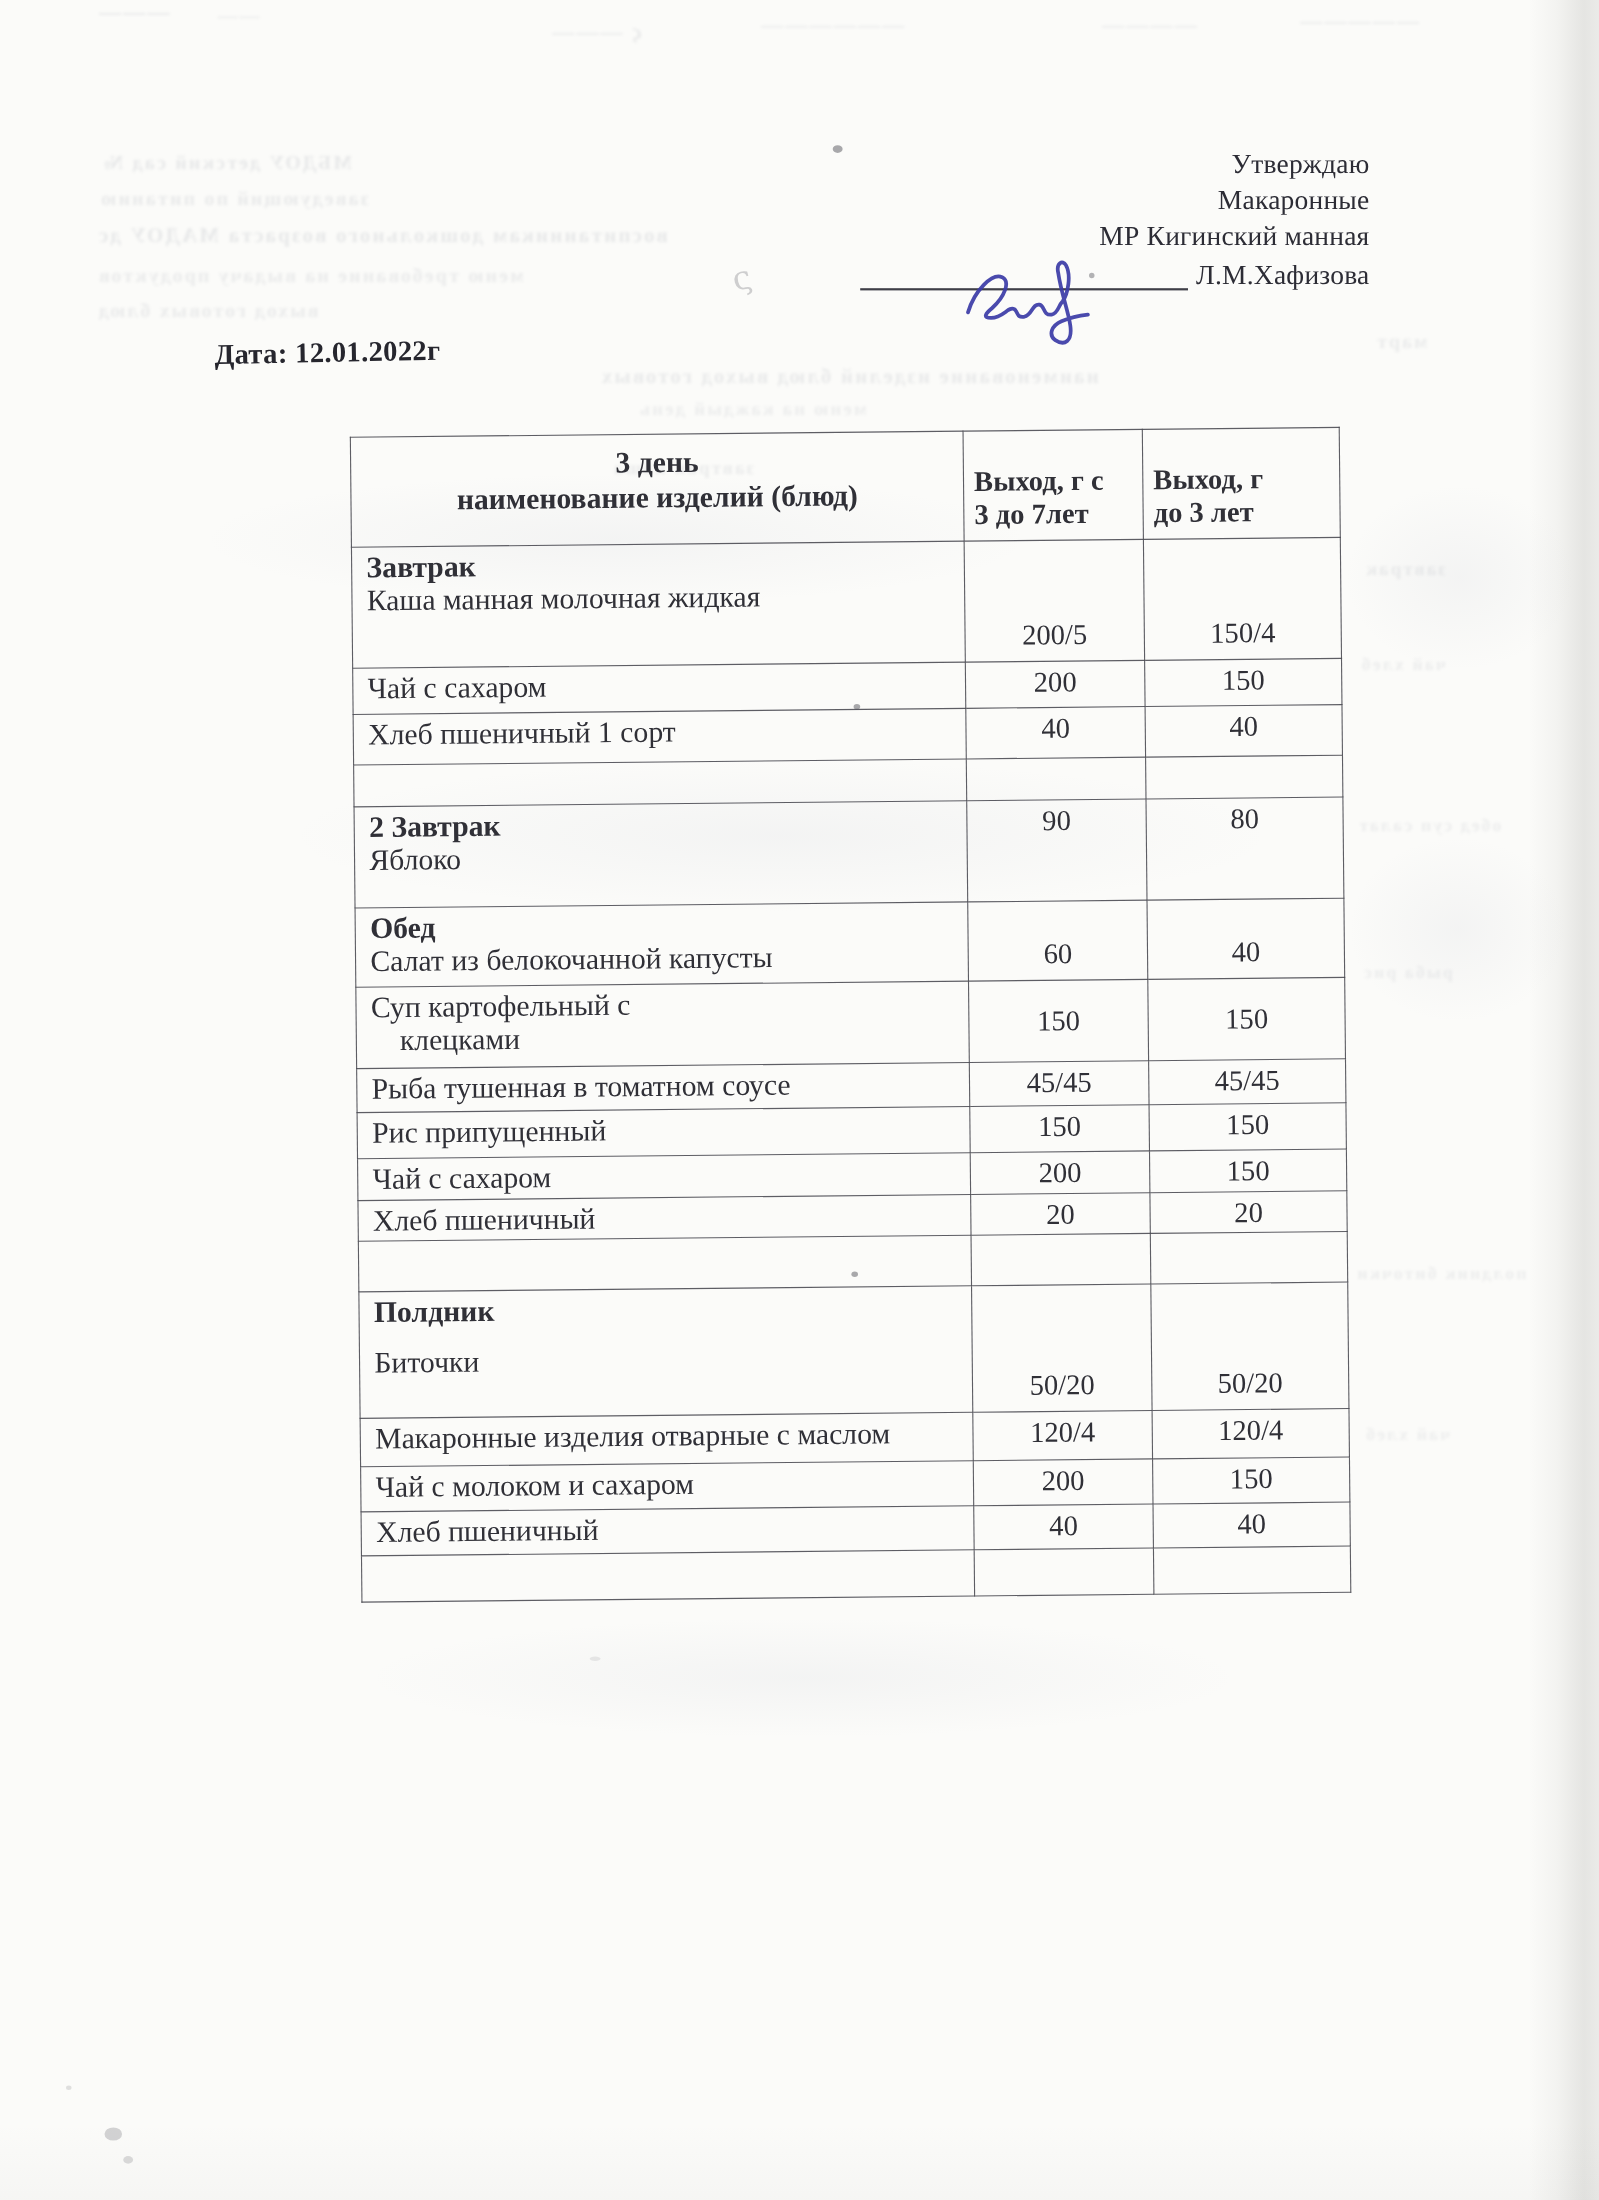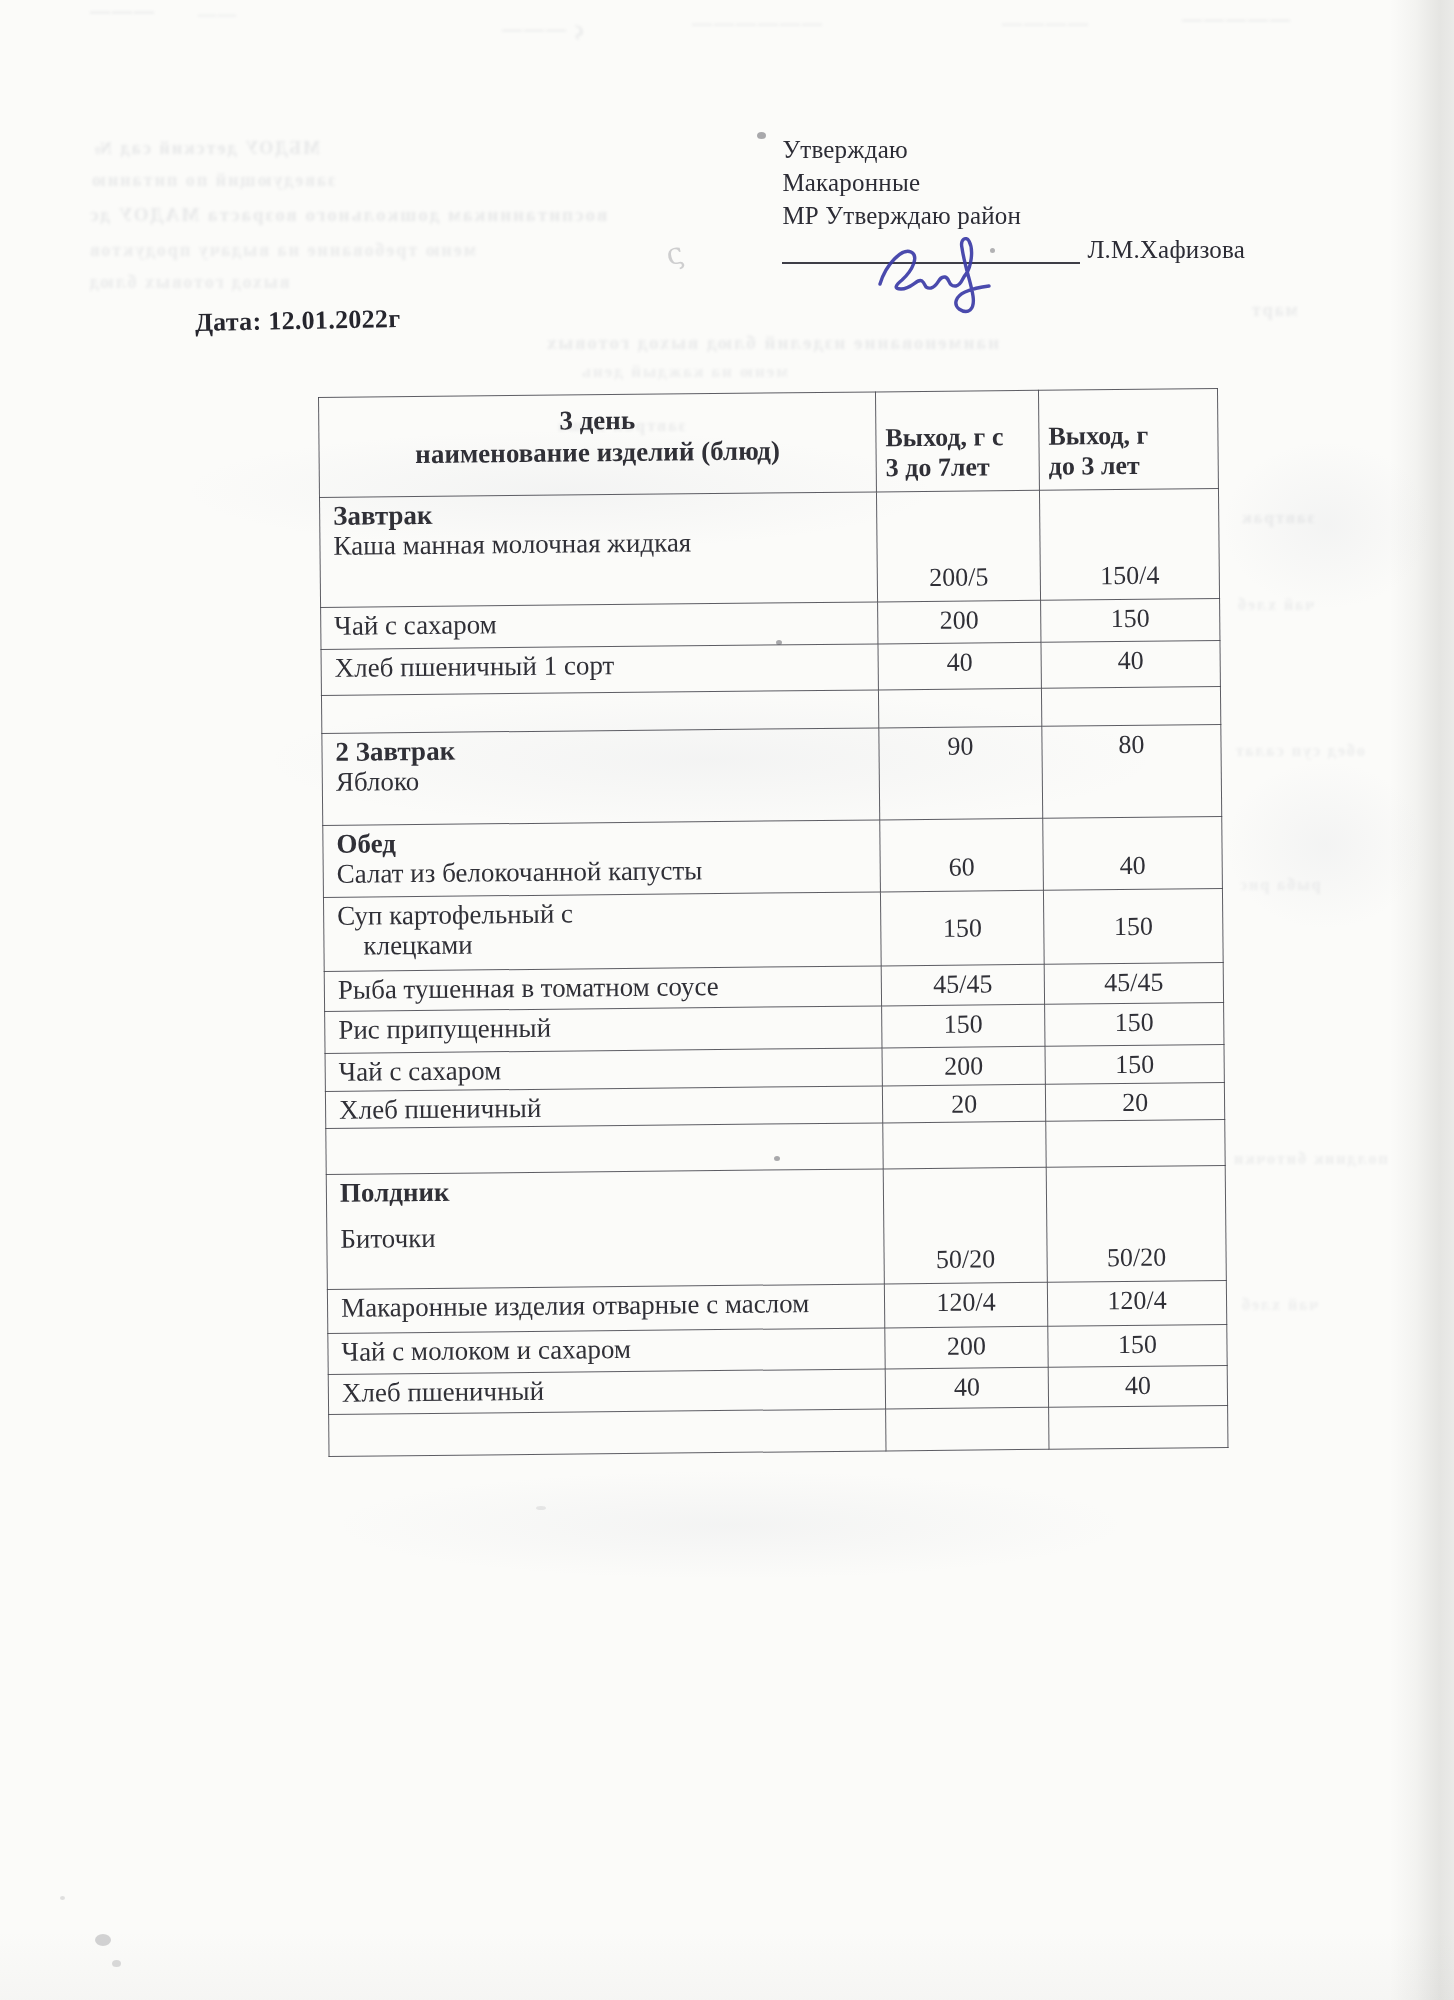--- a/index.html
+++ b/index.html
@@ -7,21 +7,21 @@
   .paper{position:relative;width:1454px;height:2000px;background:#fbfbf9;overflow:hidden;color:#2d2d36;}
 
   
   .shade-right{position:absolute;top:0;right:0;width:64px;height:100%;
     background:linear-gradient(to right, rgba(90,90,82,0) 0%, rgba(90,90,82,0.05) 40%, rgba(95,95,88,0.14) 78%, rgba(90,90,85,0.10) 100%);}
   .shade-bottom{position:absolute;left:0;bottom:0;width:100%;height:70px;
     background:linear-gradient(to bottom, rgba(80,80,75,0) 0%, rgba(80,80,75,0.03) 100%);}
   .mottle{position:absolute;background:radial-gradient(ellipse at center, rgba(165,170,185,0.09), rgba(165,170,185,0) 70%);}
 
   
-  .approval{position:absolute;top:133px;right:209px;font-size:25px;line-height:33px;color:#2c2c35;letter-spacing:0.2px;}
+  .approval{position:absolute;top:133px;right:209px;text-align:right;font-size:25px;line-height:33px;color:#2c2c35;letter-spacing:0.2px;}
   .sigline{display:inline-block;width:298px;border-bottom:2.5px solid #3e3e47;transform:translateY(6px);margin-right:7px;height:24px;}
   .signature-svg{position:absolute;left:868px;top:234px;}
 
   
   .date{position:absolute;left:195px;top:306px;font-size:26px;font-weight:bold;color:#26262e;transform:rotate(-1.1deg);letter-spacing:0.3px;}
 
   
   table.menu{position:absolute;left:318px;top:397px;width:899px;border-collapse:collapse;table-layout:fixed;
     transform:rotate(-0.57deg);transform-origin:0 0;font-size:27px;color:#303037;}
   table.menu td, table.menu th{border:1.4px solid rgba(75,75,83,0.9);overflow:hidden;}
@@ -85,21 +85,21 @@
       <span class="speck" style="left: 95px; top: 1934px; width: 16px; height: 12px; opacity: 0.22;"></span>
       <span class="speck" style="left: 112px; top: 1960px; width: 9px; height: 7px; opacity: 0.18;"></span>
       <span class="speck" style="left: 536px; top: 1506px; width: 10px; height: 4px; opacity: 0.1;"></span>
       <span class="speck" style="left: 60px; top: 1896px; width: 5px; height: 4px; opacity: 0.15;"></span>
       <span class="mark" style="left: 666px; top: 236px; font-size: 30px; opacity: 0.28; transform: rotate(-15deg);">ς</span>
     </div>
 
   <div class="approval">
     <div>Утверждаю</div>
     <div>Макаронные</div>
-    <div>МР Утверждаю район</div>
+    <div>МР Кигинский манная</div>
     <div>
       <span class="sigline"></span><span>Л.М.Хафизова</span>
     </div>
   </div>
 
   <svg class="signature-svg" width="128" height="84" viewBox="0 0 128 84">
     <path d="M12,50 C18,30 34,14 43,18 C51,22 45,36 34,46 C28,51 25,55 33,55 C44,55 49,44 54,47 C58,50 56,55 63,54 C71,52 70,42 77,43 C82,44 80,53 88,52 C94,51 94,44 98,40 C103,33 106,16 101,7 C98,2 92,5 94,14 C97,34 103,48 105,62 C107,76 100,81 91,75 C85,70 88,62 97,58 C104,55 112,53 121,52" fill="none" stroke="#3b3ba6" stroke-width="3.4" stroke-linecap="round" stroke-linejoin="round" opacity="0.92"></path>
   </svg>
 
   <div class="date">Дата: 12.01.2022г</div>

